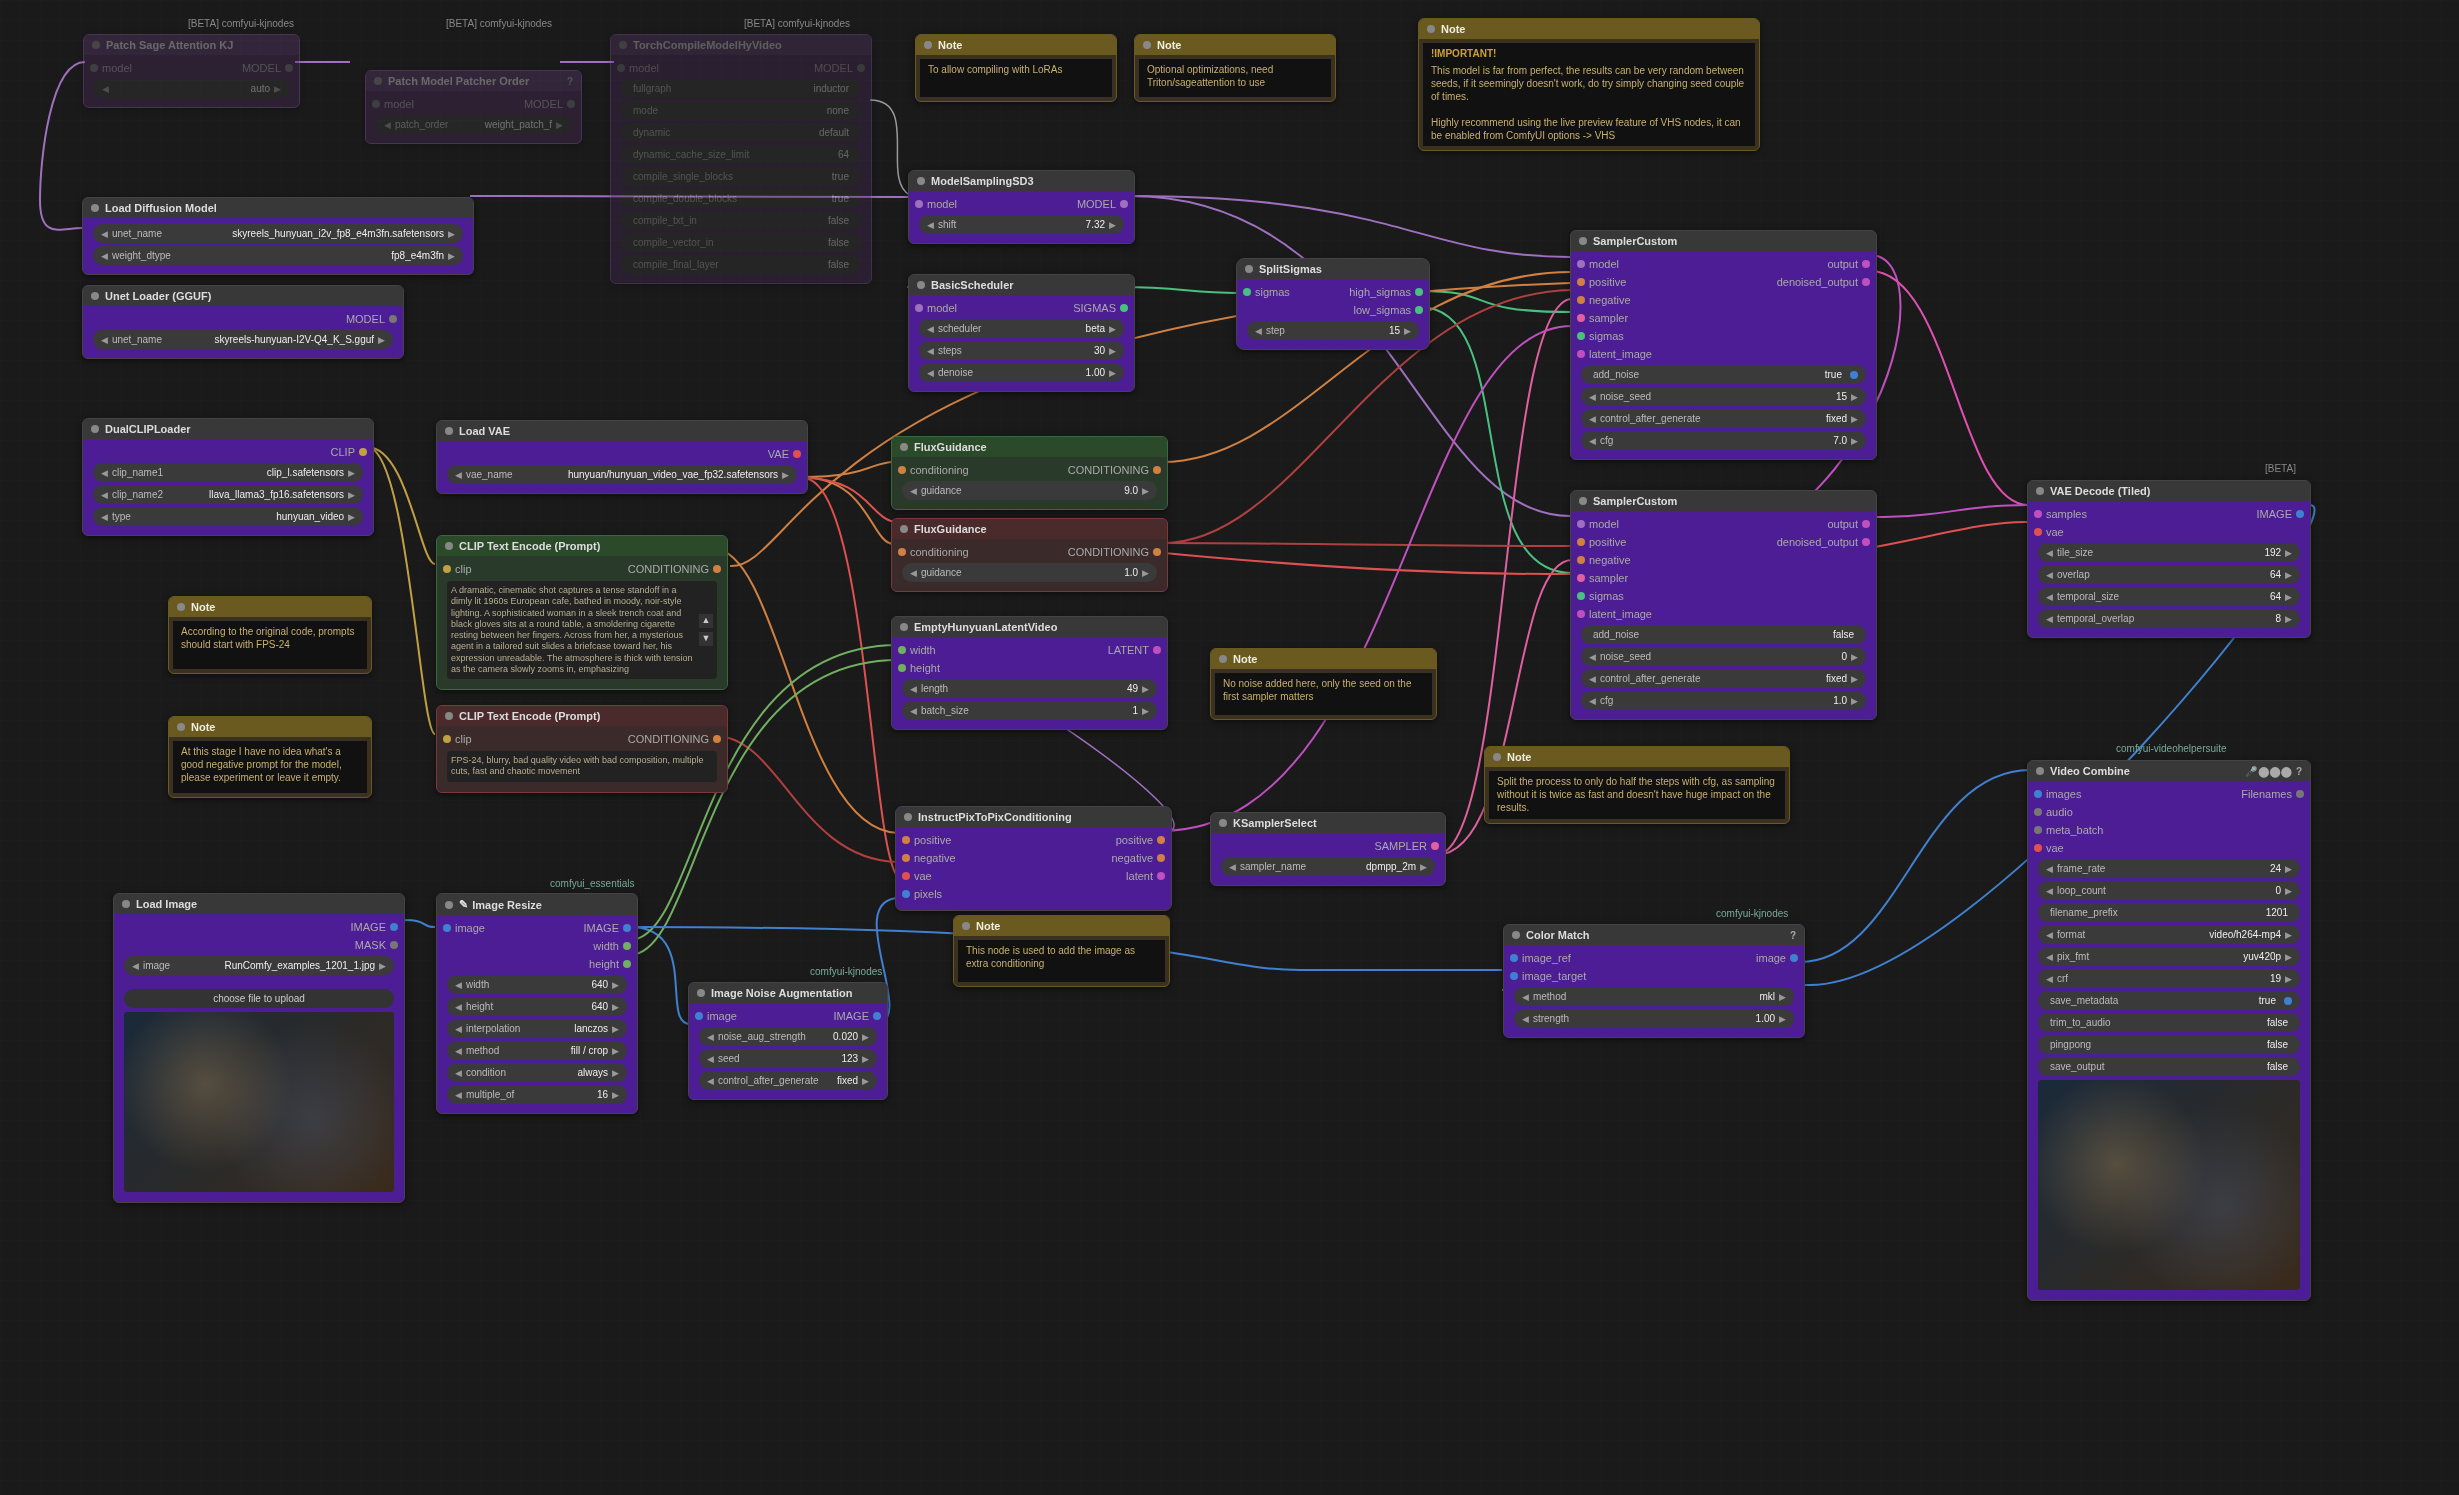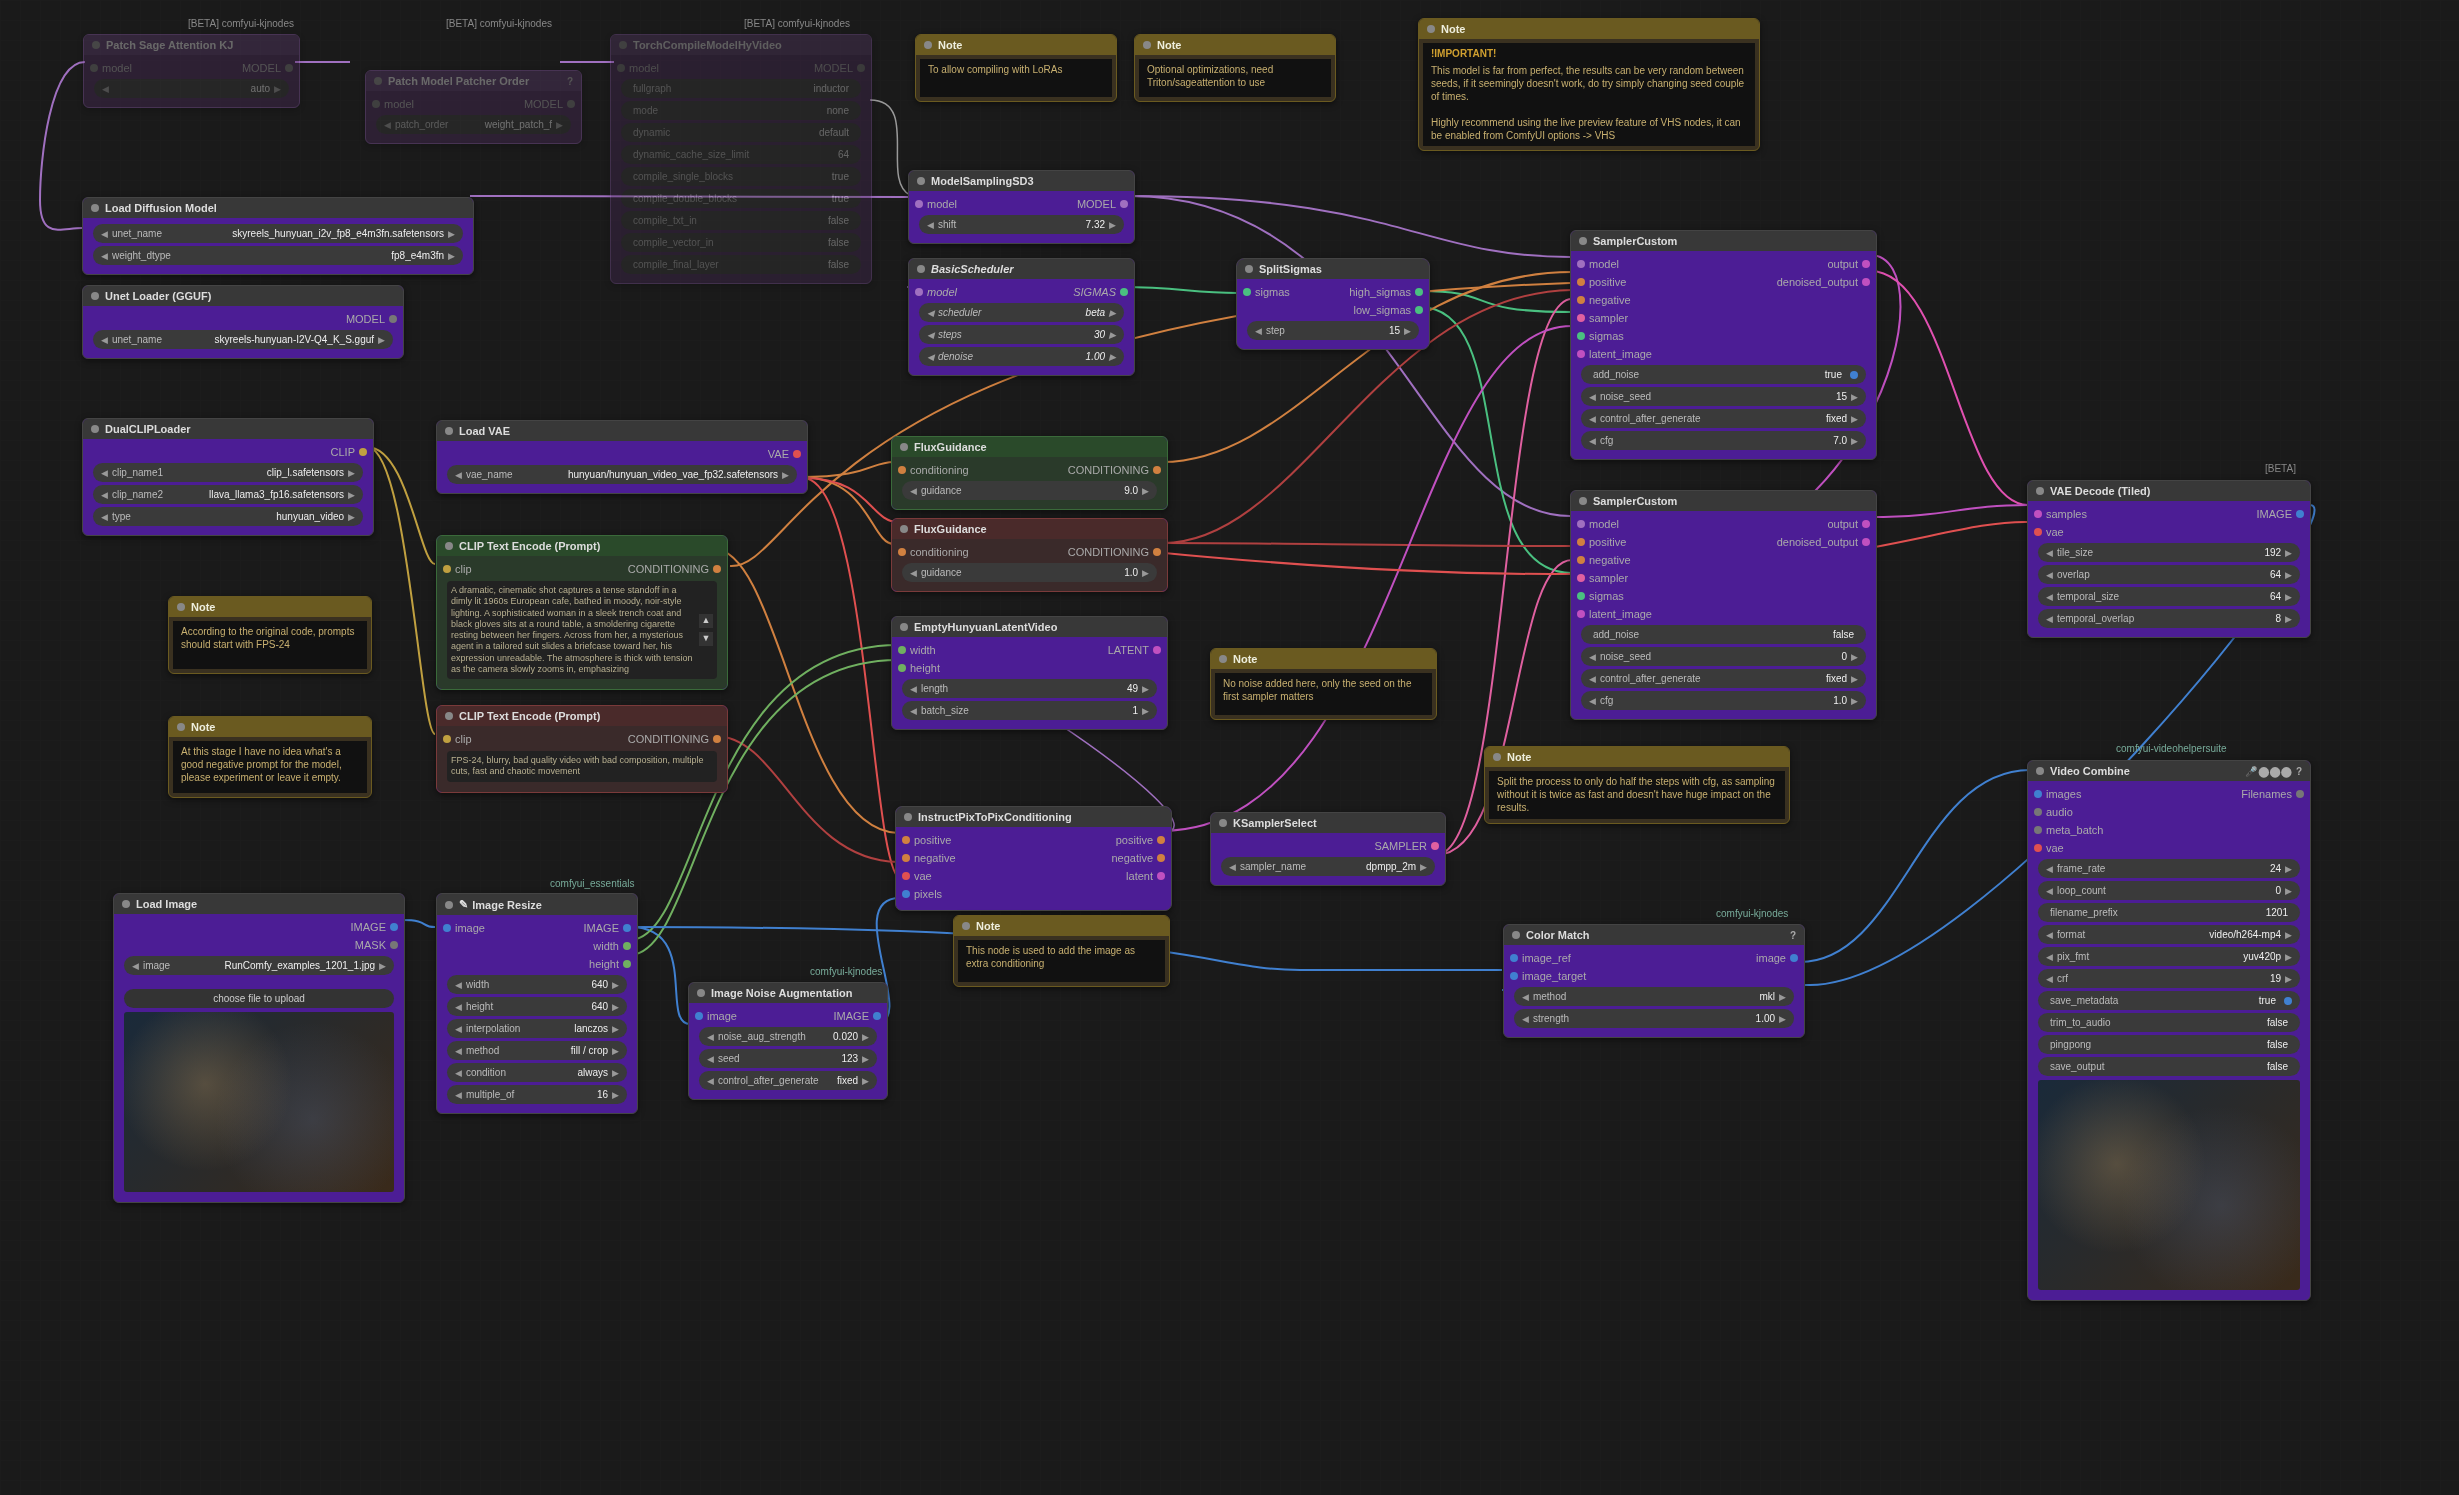--- a/index.html
+++ b/index.html
@@ -380,21 +380,21 @@
         </div>
   <div class="widget">
           <span class="arr">◀</span>
           <span class="wl">shift</span>
           <span class="wv">7.32</span>
           <span class="arr">▶</span>
         </div>
  </div>
 </div>
 
-<div class="node" style="left:908px;top:258px;width:225px;font-style:italic;">
+<div class="node" style="left:908px;top:274px;width:225px;">
  <div class="title">
         <span class="dot"></span>
         <span>BasicScheduler</span>
       </div>
  <div class="body">
   <div class="row">
           <span class="port" style="background:#a070c0;"></span>
           <span class="lbl">model</span>
           <span class="rlbl">SIGMAS</span>
           <span class="port r" style="background:#4ac080;"></span>

